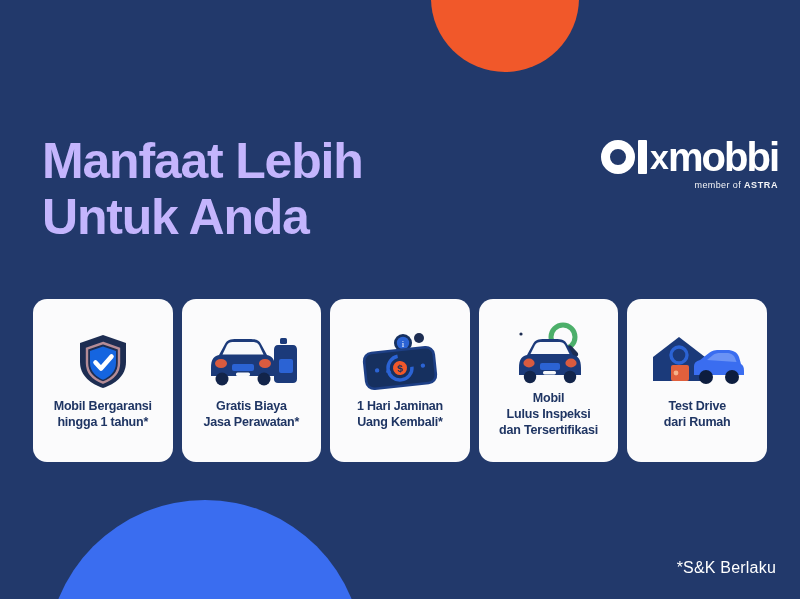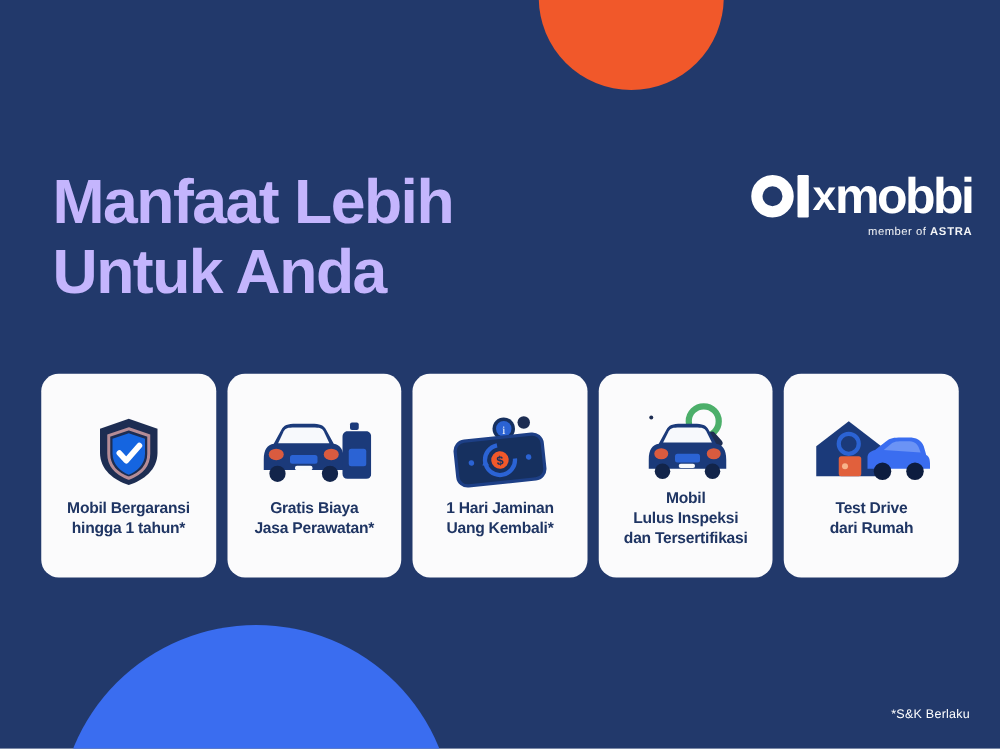--- a/index.html
+++ b/index.html
@@ -134,21 +134,21 @@
     text-align: center;
     white-space: pre-line;
     letter-spacing: -0.2px;
   }
   
   .footnote {
     position: absolute;
     right: 24px;
     bottom: 22px;
     color: #ffffff;
-    font-size: 10px;
+    font-size: 16px;
     letter-spacing: 0.2px;
   }
 </style>
 </head>
 <body>
 
 <div class="banner">
 
   <div class="deco-circle-orange"></div>
   <div class="deco-circle-blue"></div>

